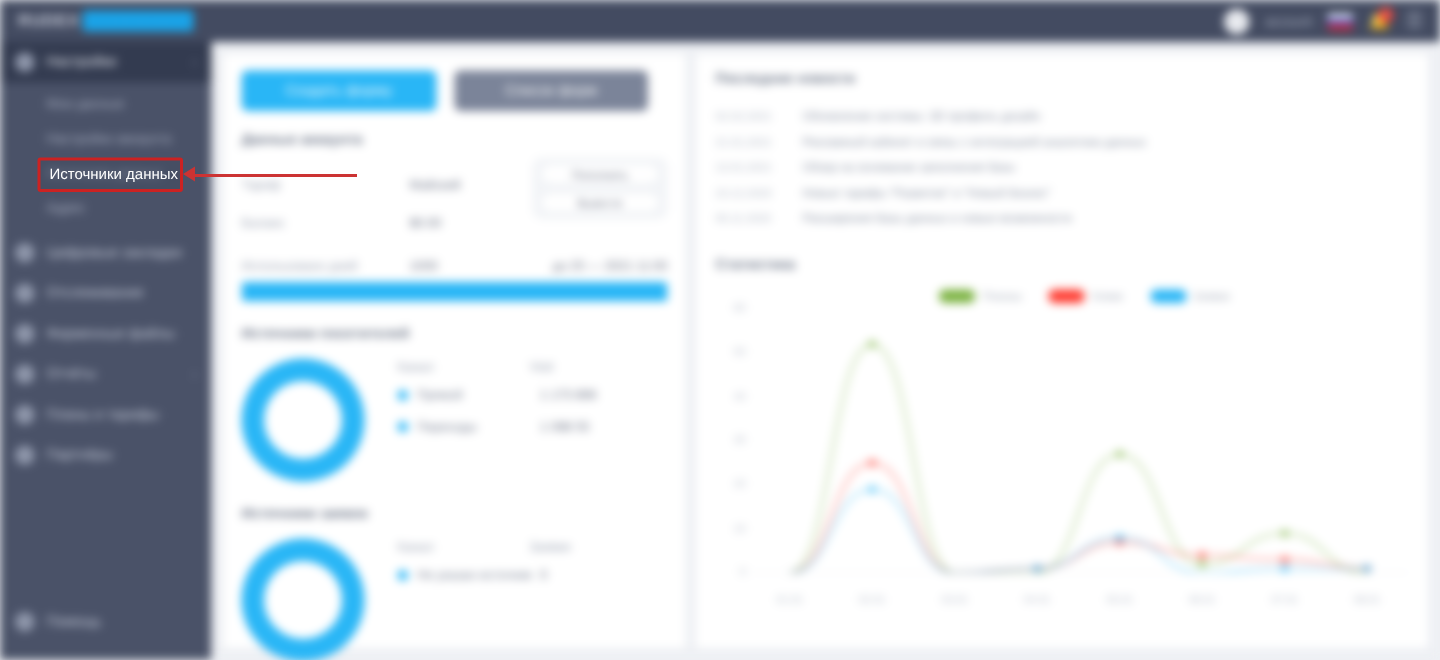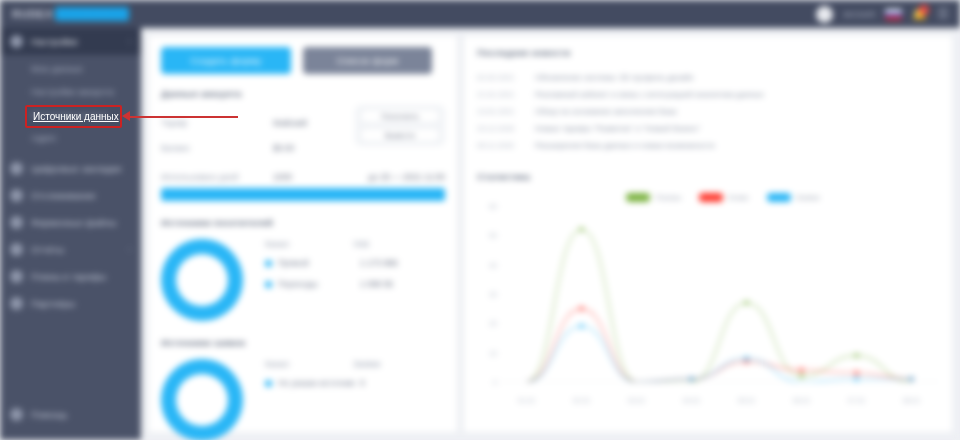--- a/index.html
+++ b/index.html
@@ -163,21 +163,21 @@
   .xlabels { position:absolute; left:22px; right:0; bottom:0; display:flex; }
   .xlab { flex:1; text-align:center; font-size:7px; color:#b8bfcb; }
 
   
   .anno-box {
     position:absolute; left:25px; top:105px; width:97px; height:23px;
     border:2px solid #cc2222; border-radius:2px;
     display:flex; align-items:center; padding-left:6px;
     background:rgba(64,72,92,0.35);
   }
-  .anno-text { font-size:10px; color:#ffffff; white-space:nowrap;text-decoration:underline; }
+  .anno-text { font-size:10px; color:#ffffff; white-space:nowrap; }
   .anno-line {
     position:absolute; left:126px; top:115.5px; width:112px; height:2px;
     background:#cc3333;
   }
   .anno-arrow {
     position:absolute; left:122px; top:111px;
     width:0; height:0;
     border-top:5.5px solid transparent;
     border-bottom:5.5px solid transparent;
     border-right:8px solid #cc3333;

